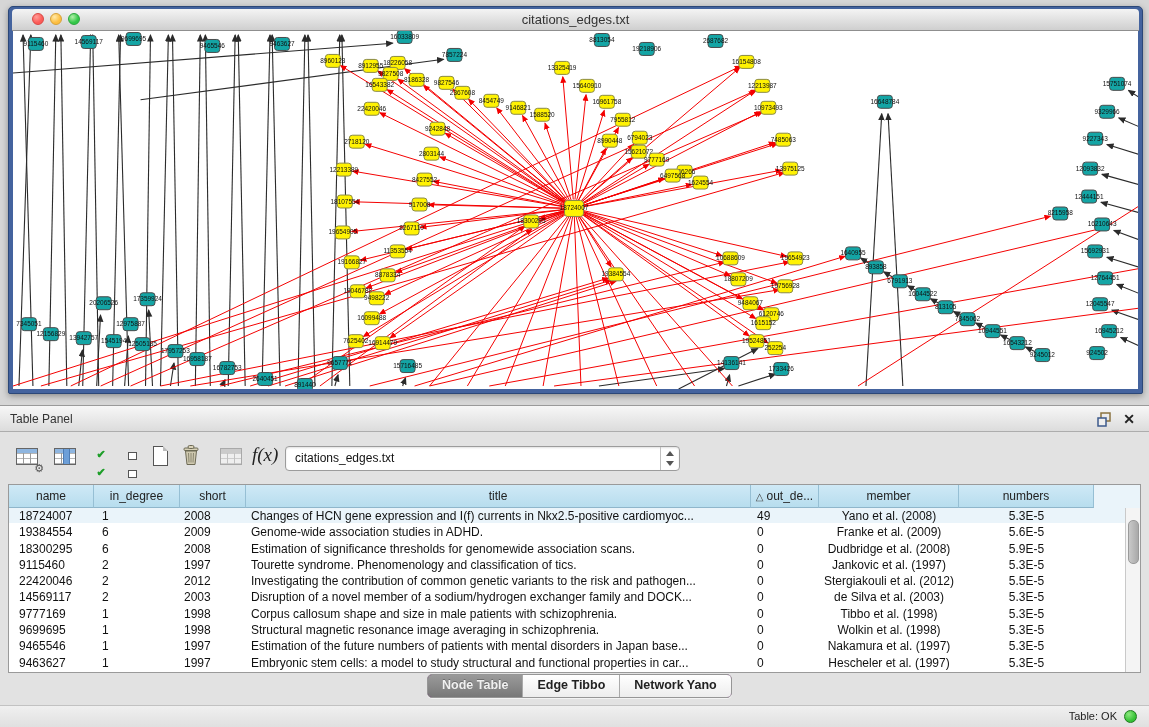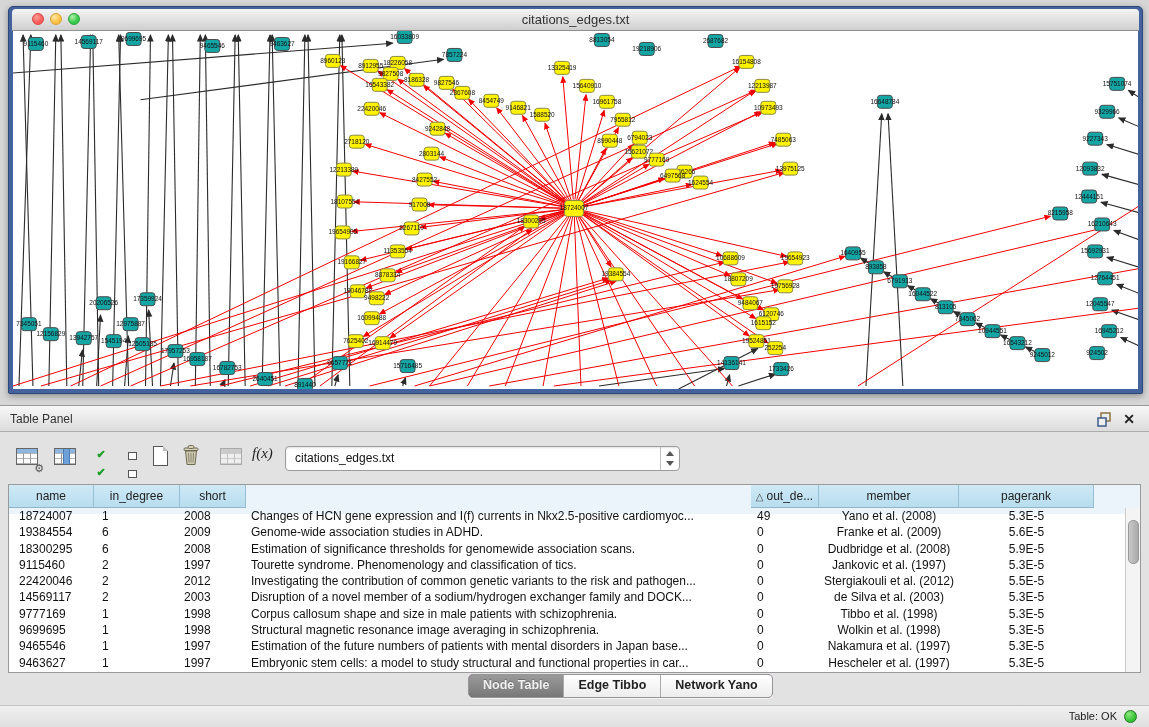--- a/index.html
+++ b/index.html
@@ -41,46 +41,46 @@
   .i-table{position:absolute;left:2px;top:4px;width:20px;height:15px;border:1px solid #666;background:
     linear-gradient(#8fb6e0 0 4px,rgba(0,0,0,0) 4px),
     repeating-linear-gradient(90deg,rgba(0,0,0,0) 0 6px,#9a9a9a 6px 7px),
     repeating-linear-gradient(rgba(0,0,0,0) 0 4px,#b5b5b5 4px 5px),#fff;}
   .i-gear{position:absolute;right:-4px;bottom:-5px;font-size:11px;color:#555;}
   .i-colstripe{position:absolute;left:8px;top:0;width:5px;height:15px;background:#6d9fd8;border-left:1px solid #4d7cb4;border-right:1px solid #4d7cb4;}
   .i-check{color:#1d9e28;font-size:11px;font-weight:bold;line-height:11px;}
   .i-boxrow{display:inline-block;width:7px;height:6px;border:1px solid #555;background:#fff;}
   .i-page{position:absolute;left:5px;top:2px;width:13px;height:18px;background:#fff;border:1px solid #555;}
   .i-page::after{content:"";position:absolute;right:-1px;top:-1px;border-style:solid;border-width:0 5px 5px 0;border-color:#e2e2e2 #e2e2e2 #bbb #bbb;}
-  .i-fx{font-family:"Liberation Serif",serif;font-style:italic;font-size:15px;color:#222;text-align:center;}
+  .i-fx{font-family:"Liberation Serif",serif;font-style:italic;font-size:19px;color:#222;text-align:center;}
   .combo{position:absolute;left:285px;top:14px;width:393px;height:23px;background:#fff;
     border:1px solid #9c9c9c;border-radius:4px;box-shadow:inset 0 1px 2px rgba(0,0,0,.12);}
   .combo-text{position:absolute;left:9px;top:0;height:23px;line-height:22px;font-size:12px;color:#111;}
   .combo-step{position:absolute;right:0;top:0;width:18px;height:23px;border-left:1px solid #c0c0c0;}
   .arr{position:absolute;left:5px;width:0;height:0;border-left:4px solid transparent;border-right:4px solid transparent;}
   .arr.up{top:4px;border-bottom:5px solid #555;}
   .arr.dn{bottom:4px;border-top:5px solid #555;}
   
   .tablebox{position:absolute;left:8px;top:52px;width:1133px;height:189px;background:#fff;
     border:1px solid #9a9a9a;box-sizing:border-box;overflow:hidden;}
-  .thead{position:absolute;left:0;top:0;right:0;height:29px;background:#eaf4fa;text-decoration:underline;}
+  .thead{position:absolute;left:0;top:0;right:0;height:38px;background:#eaf4fa;text-decoration:underline;}
   .th{position:absolute;top:0;height:23px;line-height:22px;box-sizing:border-box;
     background:linear-gradient(#cfe9f6,#b7ddee);border-right:1px solid #96bfd4;border-bottom:1px solid #8fb6cb;
     font-size:12px;color:#222;text-align:center;overflow:hidden;white-space:nowrap;}
   .sorttri{font-size:10px;color:#444;margin-right:3px;}
   .rows{position:absolute;left:0;top:23px;right:15px;bottom:0;overflow:hidden;}
   .trow{height:16.3px;line-height:16.3px;white-space:nowrap;}
   .td{display:inline-block;vertical-align:top;height:16.3px;box-sizing:border-box;
     font-size:12px;color:#111;overflow:hidden;white-space:nowrap;}
   .vsb{position:absolute;right:0;top:23px;bottom:0;width:15px;background:#f4f4f4;border-left:1px solid #c9c9c9;box-sizing:border-box;}
   .vsb-thumb{position:absolute;left:2px;top:12px;width:9px;height:42px;border-radius:5px;
     background:linear-gradient(90deg,#c9c9c9,#a9a9a9);border:1px solid #9a9a9a;}
   
   .tabs{position:absolute;left:427px;top:242px;height:22px;display:flex;
-    border:1px solid #969696;border-radius:5px;overflow:hidden;background:#701a75;box-shadow:0 1px 0 rgba(255,255,255,.6);margin-left:41px;}
+    border:1px solid #969696;border-radius:5px;overflow:hidden;background:#701a75;box-shadow:0 1px 0 rgba(255,255,255,.6);}
   .tab{height:22px;line-height:21px;padding:0 14px;font-size:12.5px;font-weight:bold;color:#222;
     background:linear-gradient(#ffffff,#ededed);border-right:1px solid #aaa;}
   .tab:last-child{border-right:none;}
   .tab.sel{background:linear-gradient(#9a9a9a,#787878);color:#f0f0f0;text-shadow:0 -1px 0 rgba(0,0,0,.25);}
   
   .statusbar{position:absolute;left:0;top:705px;width:1149px;height:22px;
     background:linear-gradient(#f0f0f0,#e0e0e0);border-top:1px solid #c2c2c2;box-sizing:border-box;}
   .mem-label{position:absolute;right:32px;top:0;height:22px;line-height:21px;font-size:11px;color:#222;}
   .mem-dot{position:absolute;right:12px;top:4px;width:13px;height:13px;border-radius:50%;
     background:radial-gradient(circle at 35% 30%,#8ce87e,#35c135 65%);border:1px solid #1e7a1e;box-sizing:border-box;}
@@ -723,23 +723,24 @@
       <span class="arr up"></span>
         <span class="arr dn"></span>
     </span>
   </div>
 
   <div class="tablebox">
     <div class="thead">
       <div class="th" style="left:0;width:85px"><span>name</span></div>
       <div class="th" style="left:85px;width:86px"><span>in_degree</span></div>
       <div class="th" style="left:171px;width:66px"><span>short</span></div>
+      <div class="th" style="left:237px;width:505px"><span>title</span></div>
       <div class="th" style="left:742px;width:68px"><span class="sorttri">△</span><span>out_de...</span></div>
       <div class="th" style="left:810px;width:140px"><span>member</span></div>
-      <div class="th" style="left:950px;width:135px"><span>pagerank</span></div>
+      <div class="th" style="left:950px;width:135px"><span>numbers</span></div>
     </div>
     <div class="rows" id="rows">
         <div class="trow"><div class="td" style="width: 85px; padding-left: 10px; text-align: left;">18724007</div><div class="td" style="width: 86px; padding-left: 8px; text-align: left;">1</div><div class="td" style="width: 66px; padding-left: 4px; text-align: left;">2008</div><div class="td" style="width: 505px; padding-left: 5px; text-align: left;">Changes of HCN gene expression and I(f) currents in Nkx2.5-positive cardiomyoc...</div><div class="td" style="width: 68px; padding-left: 6px; text-align: left;">49</div><div class="td" style="width: 140px; padding-left: 0px; text-align: center;">Yano et al. (2008)</div><div class="td" style="width: 135px; padding-left: 0px; text-align: center;">5.3E-5</div></div>
         <div class="trow"><div class="td" style="width: 85px; padding-left: 10px; text-align: left;">19384554</div><div class="td" style="width: 86px; padding-left: 8px; text-align: left;">6</div><div class="td" style="width: 66px; padding-left: 4px; text-align: left;">2009</div><div class="td" style="width: 505px; padding-left: 5px; text-align: left;">Genome-wide association studies in ADHD.</div><div class="td" style="width: 68px; padding-left: 6px; text-align: left;">0</div><div class="td" style="width: 140px; padding-left: 0px; text-align: center;">Franke et al. (2009)</div><div class="td" style="width: 135px; padding-left: 0px; text-align: center;">5.6E-5</div></div>
         <div class="trow"><div class="td" style="width: 85px; padding-left: 10px; text-align: left;">18300295</div><div class="td" style="width: 86px; padding-left: 8px; text-align: left;">6</div><div class="td" style="width: 66px; padding-left: 4px; text-align: left;">2008</div><div class="td" style="width: 505px; padding-left: 5px; text-align: left;">Estimation of significance thresholds for genomewide association scans.</div><div class="td" style="width: 68px; padding-left: 6px; text-align: left;">0</div><div class="td" style="width: 140px; padding-left: 0px; text-align: center;">Dudbridge et al. (2008)</div><div class="td" style="width: 135px; padding-left: 0px; text-align: center;">5.9E-5</div></div>
         <div class="trow"><div class="td" style="width: 85px; padding-left: 10px; text-align: left;">9115460</div><div class="td" style="width: 86px; padding-left: 8px; text-align: left;">2</div><div class="td" style="width: 66px; padding-left: 4px; text-align: left;">1997</div><div class="td" style="width: 505px; padding-left: 5px; text-align: left;">Tourette syndrome. Phenomenology and classification of tics.</div><div class="td" style="width: 68px; padding-left: 6px; text-align: left;">0</div><div class="td" style="width: 140px; padding-left: 0px; text-align: center;">Jankovic et al. (1997)</div><div class="td" style="width: 135px; padding-left: 0px; text-align: center;">5.3E-5</div></div>
         <div class="trow"><div class="td" style="width: 85px; padding-left: 10px; text-align: left;">22420046</div><div class="td" style="width: 86px; padding-left: 8px; text-align: left;">2</div><div class="td" style="width: 66px; padding-left: 4px; text-align: left;">2012</div><div class="td" style="width: 505px; padding-left: 5px; text-align: left;">Investigating the contribution of common genetic variants to the risk and pathogen...</div><div class="td" style="width: 68px; padding-left: 6px; text-align: left;">0</div><div class="td" style="width: 140px; padding-left: 0px; text-align: center;">Stergiakouli et al. (2012)</div><div class="td" style="width: 135px; padding-left: 0px; text-align: center;">5.5E-5</div></div>
         <div class="trow"><div class="td" style="width: 85px; padding-left: 10px; text-align: left;">14569117</div><div class="td" style="width: 86px; padding-left: 8px; text-align: left;">2</div><div class="td" style="width: 66px; padding-left: 4px; text-align: left;">2003</div><div class="td" style="width: 505px; padding-left: 5px; text-align: left;">Disruption of a novel member of a sodium/hydrogen exchanger family and DOCK...</div><div class="td" style="width: 68px; padding-left: 6px; text-align: left;">0</div><div class="td" style="width: 140px; padding-left: 0px; text-align: center;">de Silva et al. (2003)</div><div class="td" style="width: 135px; padding-left: 0px; text-align: center;">5.3E-5</div></div>
         <div class="trow"><div class="td" style="width: 85px; padding-left: 10px; text-align: left;">9777169</div><div class="td" style="width: 86px; padding-left: 8px; text-align: left;">1</div><div class="td" style="width: 66px; padding-left: 4px; text-align: left;">1998</div><div class="td" style="width: 505px; padding-left: 5px; text-align: left;">Corpus callosum shape and size in male patients with schizophrenia.</div><div class="td" style="width: 68px; padding-left: 6px; text-align: left;">0</div><div class="td" style="width: 140px; padding-left: 0px; text-align: center;">Tibbo et al. (1998)</div><div class="td" style="width: 135px; padding-left: 0px; text-align: center;">5.3E-5</div></div>
         <div class="trow"><div class="td" style="width: 85px; padding-left: 10px; text-align: left;">9699695</div><div class="td" style="width: 86px; padding-left: 8px; text-align: left;">1</div><div class="td" style="width: 66px; padding-left: 4px; text-align: left;">1998</div><div class="td" style="width: 505px; padding-left: 5px; text-align: left;">Structural magnetic resonance image averaging in schizophrenia.</div><div class="td" style="width: 68px; padding-left: 6px; text-align: left;">0</div><div class="td" style="width: 140px; padding-left: 0px; text-align: center;">Wolkin et al. (1998)</div><div class="td" style="width: 135px; padding-left: 0px; text-align: center;">5.3E-5</div></div>

